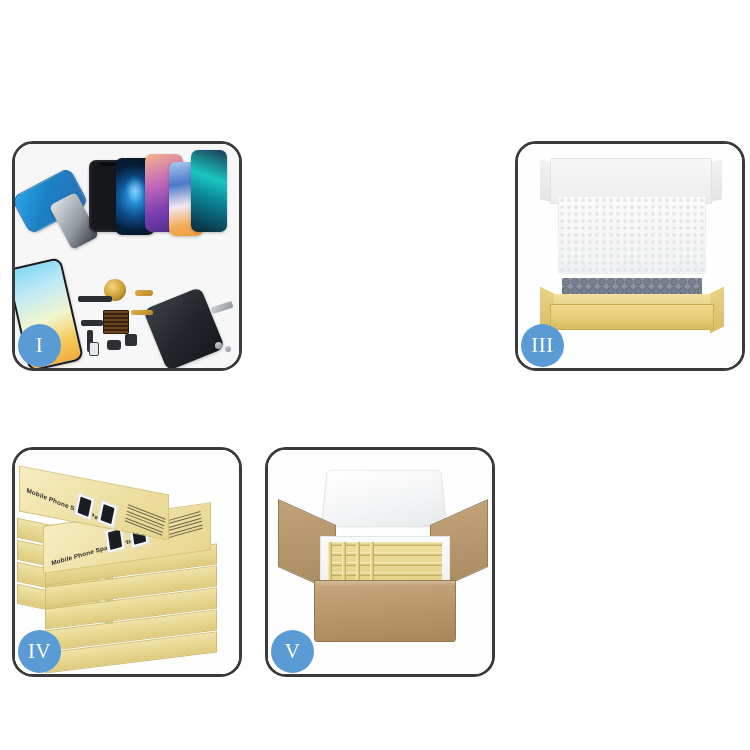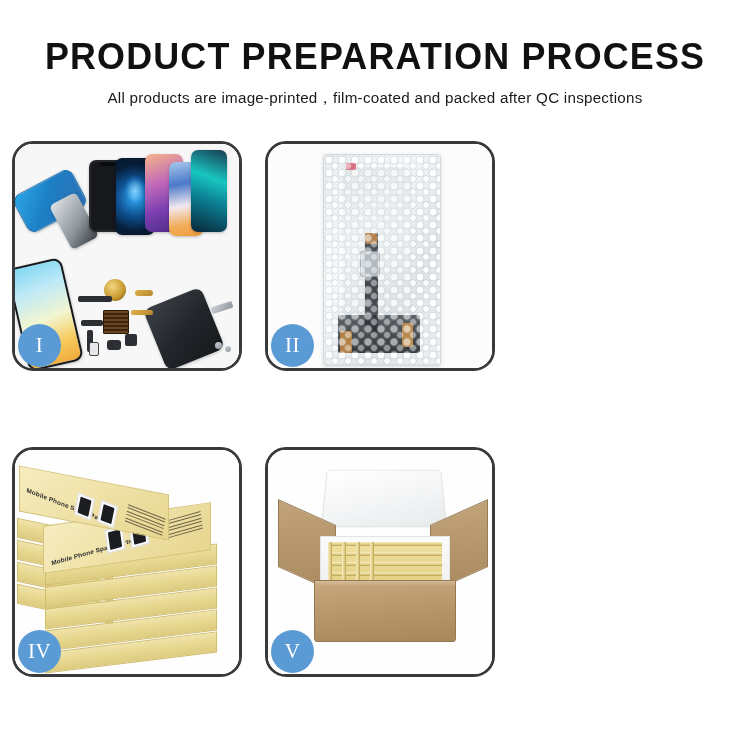--- a/index.html
+++ b/index.html
@@ -348,24 +348,20 @@
     position:absolute; left:22px; top:20px; width:170px; height:160px;
     background:linear-gradient(140deg, rgba(230,235,240,.55), transparent 60%);
     pointer-events:none;
   }
 </style>
 </head>
 <body>
 
 <div class="page">
 
-  <div class="header">
-    <div class="title">PRODUCT PREPARATION PROCESS</div>
-    <div class="subtitle">All products are image-printed，film-coated and packed after QC inspections</div>
-  </div>
 
   <div class="grid">
 
     <div class="panel p1">
       <div class="clip">
         <div class="scene1">
           <div class="ph ph-tilt"></div>
           <div class="ph ph-tilt2"></div>
           <div class="ph ph-black"></div>
           <div class="ph ph-blue"></div>
@@ -385,39 +381,37 @@
           <div class="gold" style="left:120px;top:146px;width:18px;height:6px;border-radius:3px;"></div>
           <div class="gold" style="left:116px;top:166px;width:22px;height:5px;"></div>
           <div class="silver" style="left:196px;top:160px;width:22px;height:7px;transform:rotate(-18deg);"></div>
           <div class="silver" style="left:200px;top:198px;width:7px;height:7px;border-radius:50%;"></div>
           <div class="silver" style="left:210px;top:202px;width:6px;height:6px;border-radius:50%;"></div>
         </div>
       </div>
       <div class="badge">I</div>
     </div>
 
-    <div class="panel p2">
+
+    <div class="panel p3">
       <div class="clip">
-        <div class="scene2">
-          <div class="bubblebag">
-            <div class="bw-screen"></div>
-            <div class="bw-flex"></div>
-            <div class="bw-connector"></div>
-            <div class="bw-dot"></div>
-            <div class="bw-bottom"></div>
-            <div class="bw-g1"></div>
-            <div class="bw-g2"></div>
-            <div class="bw-pink"></div>
-            <div class="bw-overlay"></div>
-          </div>
+        <div class="scene3">
+          <div class="b3-lid-l"></div>
+          <div class="b3-lid-r"></div>
+          <div class="b3-lid"></div>
+          <div class="b3-foam"></div>
+          <div class="b3-bubble"></div>
+          <div class="b3-tray-lw"></div>
+          <div class="b3-tray-rw"></div>
+          <div class="b3-tray-inner"></div>
+          <div class="b3-tray-front"></div>
         </div>
       </div>
-      <div class="badge">II</div>
+      <div class="badge">III</div>
     </div>
-
 
     <div class="panel p4">
       <div class="clip">
         <div class="scene4">
           <div class="stack">
 
             <div class="sbox" style="left:2px;top:78px;width:96px;height:20px;transform:skewY(12deg);"></div>
             <div class="sbox" style="left:2px;top:100px;width:96px;height:20px;transform:skewY(12deg);"></div>
             <div class="sbox" style="left:2px;top:122px;width:96px;height:20px;transform:skewY(12deg);"></div>
             <div class="sbox" style="left:2px;top:144px;width:96px;height:20px;transform:skewY(12deg);"></div>

